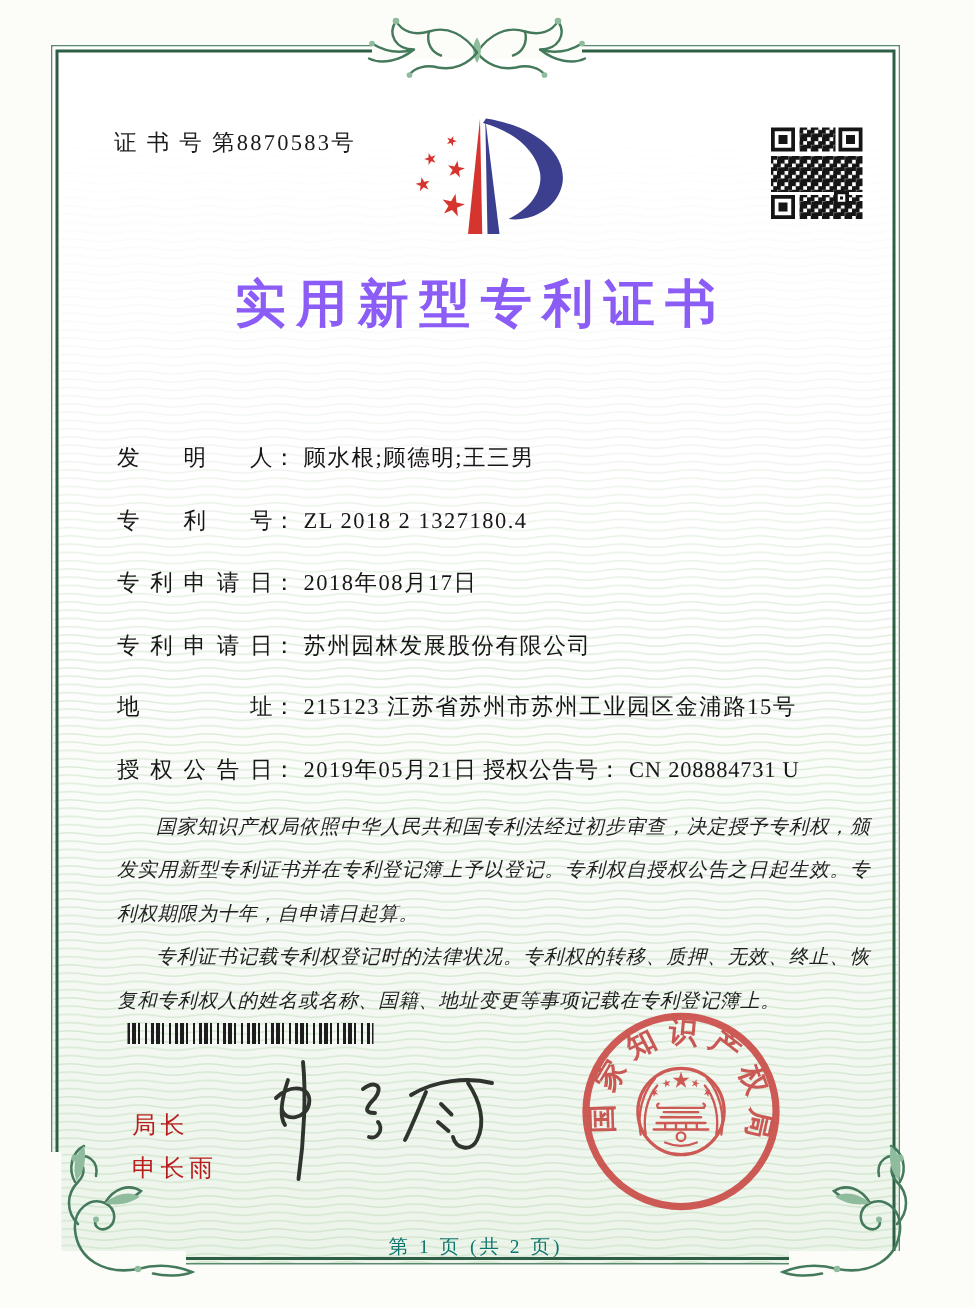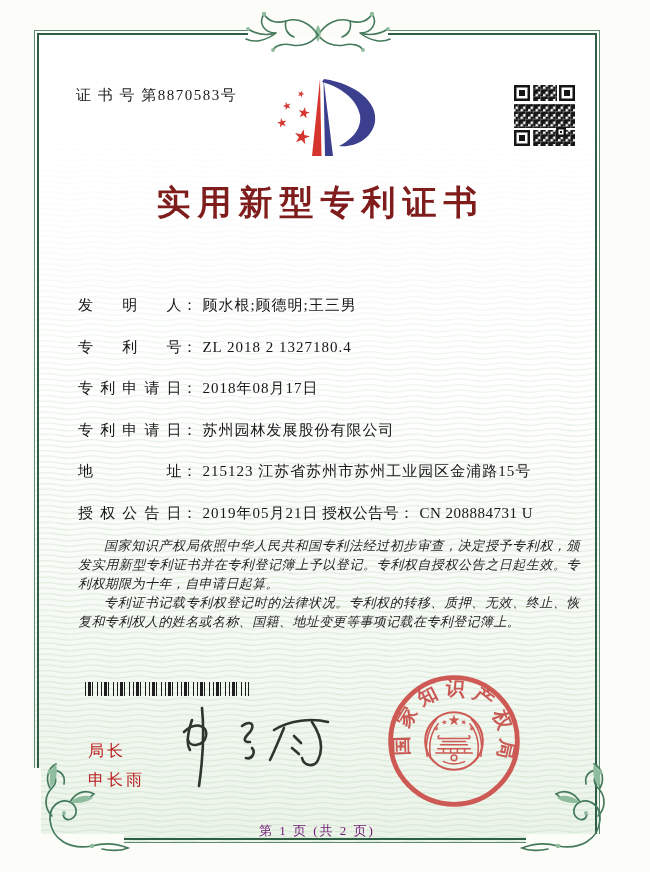--- a/index.html
+++ b/index.html
@@ -5,36 +5,36 @@
   html,body{margin:0;padding:0;}
   body{background:#ffffff;font-family:"Liberation Serif","DejaVu Serif",serif;}
   .page{position:relative;width:650px;height:872px;background:#fcfcf8;overflow:hidden;}
   .frame{position:absolute;left:34px;top:30px;right:50px;bottom:29px;border:1px solid #5d8a6f;}
   .frame-inner{position:absolute;left:2px;top:2px;right:2px;bottom:2px;border:2px solid #2e5f45;}
   .waves{position:absolute;left:0;top:0;width:100%;height:100%;}
   .content{position:absolute;left:34px;top:30px;width:566px;height:813px;font-family:"Liberation Serif","DejaVu Serif",serif;}
   .cert-no{position:absolute;left:42px;top:56px;font-size:15px;letter-spacing:1.5px;color:#1c1c1c;}
   .logo{position:absolute;left:224px;top:46px;width:132px;height:84px;}
   .qr{position:absolute;left:479px;top:54px;width:63px;height:63px;}
-  .doc-title{position:absolute;left:0;right:0;top:150px;text-align:center;font-size:34px;font-weight:700;letter-spacing:7px;padding-left:7px;color:#7f1d1d;}
+  .doc-title{position:absolute;left:0;right:0;top:150px;text-align:center;font-size:34px;font-weight:700;letter-spacing:7px;padding-left:7px;color:#8b5cf6;}
   .frow{position:absolute;left:44px;width:512px;font-size:15px;color:#161616;letter-spacing:0.4px;white-space:nowrap;}
   .flabel{display:inline-block;width:104px;text-align:justify;text-align-last:justify;text-justify:inter-character;color:#161616;}
   .fcolon{display:inline-block;}
   .fvalue{margin-left:5px;letter-spacing:1px;}
   .grant2{position:absolute;left:244px;top:0;white-space:nowrap;}
   .grant2 .fvalue{letter-spacing:0.5px;text-align:right;}
-  .body-text{position:absolute;left:44px;top:506px;width:502px;font-size:13px;line-height:19px;font-style:italic;color:#1f1f1f;letter-spacing:0.4px;text-align:justify;}
+  .body-text{position:absolute;left:44px;top:506px;width:502px;font-size:13px;line-height:29px;font-style:italic;color:#1f1f1f;letter-spacing:0.4px;text-align:justify;}
   .body-text p{margin:0;text-indent:2em;}
   .barcode{position:absolute;left:51px;top:652px;width:164px;height:14px;
     background:repeating-linear-gradient(90deg,#1d1d1d 0px,#1d1d1d 1.5px,transparent 1.5px,transparent 3px,#1d1d1d 3px,#1d1d1d 6px,transparent 6px,transparent 7px,#1d1d1d 7px,#1d1d1d 8.5px,transparent 8.5px,transparent 12px,#1d1d1d 12px,#1d1d1d 13px,transparent 13px,transparent 16px);}
   .signer{position:absolute;left:54px;top:706px;font-size:16px;line-height:29px;letter-spacing:3px;color:#b91c1c;}
   .signature{position:absolute;left:128px;top:668px;width:180px;height:100px;}
   .seal{position:absolute;left:348px;top:639px;width:144px;height:144px;opacity:0.93;}
   .seal-date{position:absolute;left:366px;top:744px;font-size:14px;letter-spacing:1px;color:#141414;z-index:5;}
-  .footer{position:absolute;left:0;right:0;top:792px;text-align:center;font-size:13px;letter-spacing:2px;color:#701a75;}
+  .footer{position:absolute;left:0;right:0;top:792px;text-align:center;font-size:13px;letter-spacing:2px;color:#0f766e;}
   .orn-top{position:absolute;left:222px;top:5px;width:192px;height:50px;}
   .orn-bl{position:absolute;left:22px;top:754px;width:112px;height:100px;}
   .orn-br{position:absolute;left:516px;top:754px;width:112px;height:100px;}
   .defs-hidden{position:absolute;width:0;height:0;overflow:hidden;}
 </style>
 </head>
 <body>
 
 <svg class="defs-hidden" aria-hidden="true">
   <defs>

